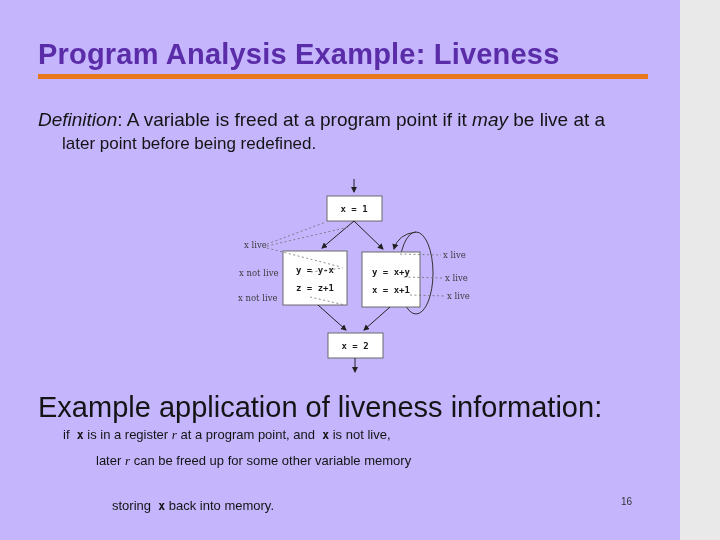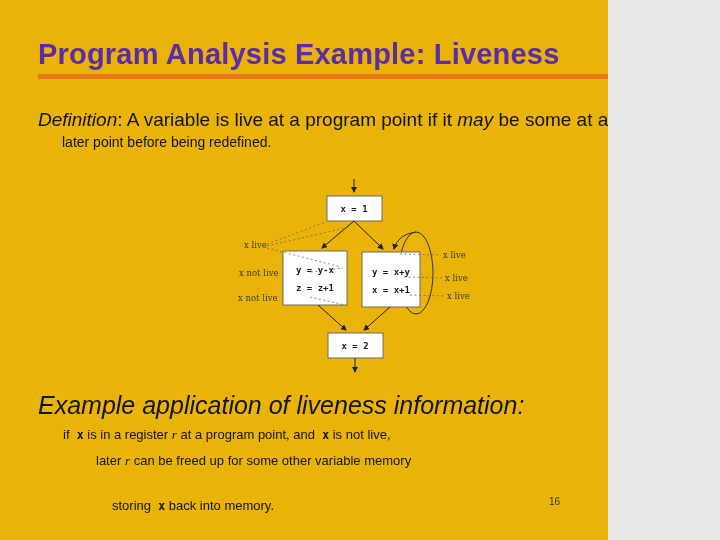--- a/index.html
+++ b/index.html
@@ -1,69 +1,69 @@
 <!DOCTYPE html>
 <html><head>
 <meta charset="utf-8">
 <style>
   html,body{margin:0;padding:0;background:#e9e9e9;}
   #slide{
-    position:relative;width:608px;height:540px;background:#eab308;
+    position:relative;width:680px;height:540px;background:#c4b5fd;
     font-family:"Liberation Sans",sans-serif;color:#141414;overflow:hidden;
   }
   
   .title{
     position:absolute;left:38px;top:38px;width:660px;
     font-size:29px;font-weight:bold;letter-spacing:0.2px;
     color:#5B2CA8;white-space:nowrap;
   }
   .title-rule{
     position:absolute;left:38px;top:74px;width:610px;height:5px;
     background:#E8761B;
   }
   
   .def-line1{position:absolute;left:38px;top:109px;font-size:19px;white-space:nowrap;}
-  .def-line2{position:absolute;left:62px;top:134px;font-size:14px;white-space:nowrap;}
+  .def-line2{position:absolute;left:62px;top:134px;font-size:17px;white-space:nowrap;}
   .def-term{font-style:italic;}
   .em{font-style:italic;}
   .example-label{position:absolute;left:40px;top:159px;font-size:19px;font-style:italic;}
   
   .diagram{position:absolute;left:230px;top:172px;width:245px;height:210px;}
   .diagram text.stmt{
     font-family:"DejaVu Sans Mono",monospace;font-size:9px;font-weight:bold;fill:#1a1a1a;
   }
   .diagram text.annot{
     font-family:"DejaVu Serif",serif;font-size:8.5px;fill:#3d3d3d;
   }
   .flowbox{fill:#ffffff;stroke:#6a6a6a;stroke-width:1;}
   .flowline{stroke:#222;stroke-width:1;fill:none;}
   .dotline{stroke:#6e6e6e;stroke-width:0.8;fill:none;stroke-dasharray:2 2.5;}
   .loop{stroke:#333;stroke-width:1;fill:none;}
   
-  .app-heading{position:absolute;left:38px;top:391px;font-size:25px;white-space:nowrap;font-style:italic;}
+  .app-heading{position:absolute;left:38px;top:391px;font-size:29px;white-space:nowrap;}
   .app-line{font-size:13px;white-space:pre;position:absolute;}
   .app-l1{left:63px;top:427px;}
   .app-l2{left:96px;top:453px;}
   .app-l3{left:96px;top:498px;margin-left:16px;}
   .mono-x{font-family:"DejaVu Sans Mono",monospace;font-weight:bold;font-size:0.88em;}
   .serif-r{font-family:"Liberation Serif",serif;font-style:italic;font-size:1.02em;}
   
   .footer{position:absolute;left:0;right:0;top:496px;text-align:center;
           font-size:10.5px;color:#333;}
   .page-num{position:absolute;right:48px;top:496px;font-size:10px;color:#333;}
 </style>
 </head>
 <body>
 
 <div id="slide">
 
   <div class="title">Program Analysis Example: Liveness</div>
   <div class="title-rule"></div>
 
-  <div class="def-line1"><span class="def-term">Definition</span><span>: </span><span>A variable is live at a program point if it </span><span class="em">may</span><span> be some at a</span></div>
+  <div class="def-line1"><span class="def-term">Definition</span><span>: </span><span>A variable is freed at a program point if it </span><span class="em">may</span><span> be live at a</span></div>
   <div class="def-line2">later point before being redefined.</div>
 
 
   <svg class="diagram" viewBox="0 0 245 210" width="245" height="210">
     <defs>
       <marker id="arr" markerWidth="8" markerHeight="8" refX="5" refY="3" orient="auto">
         <path d="M0,0 L6,3 L0,6 z" fill="#222"></path>
       </marker>
     </defs>
 

